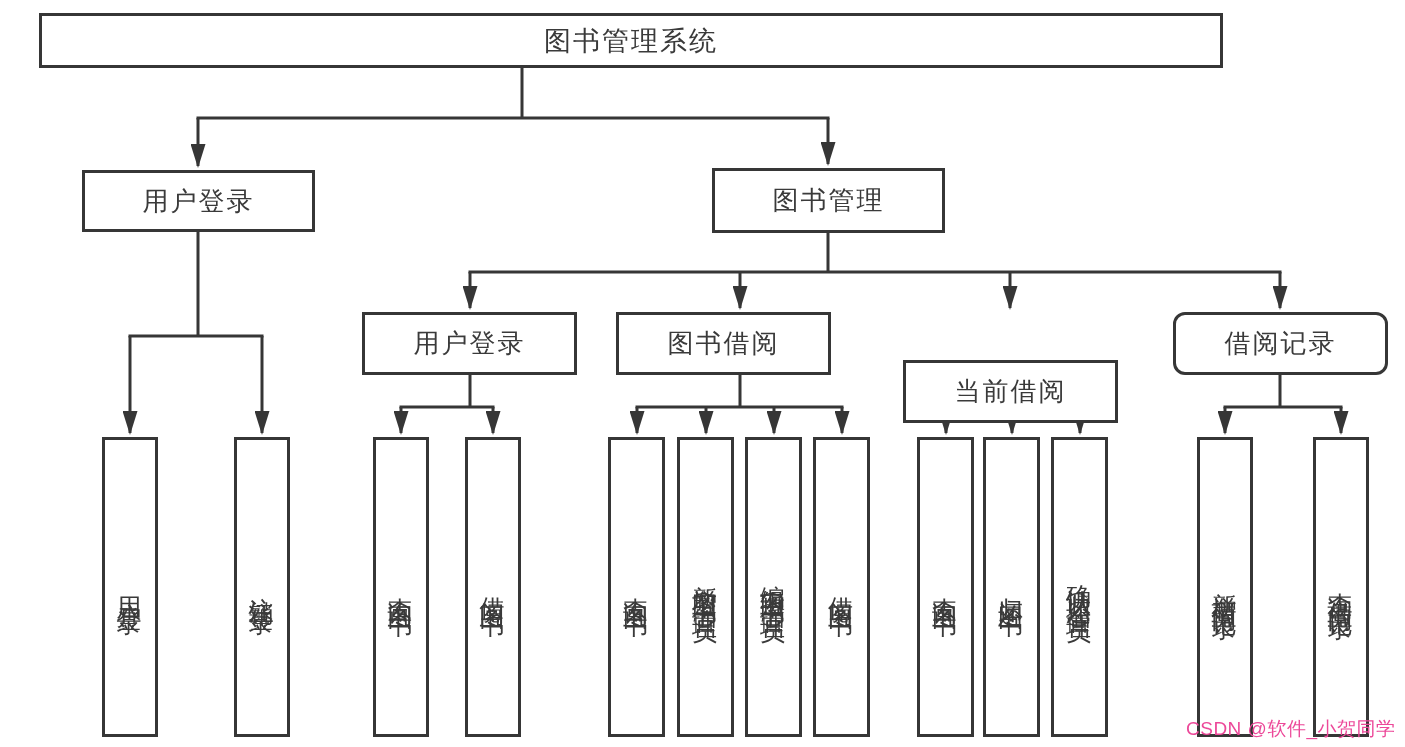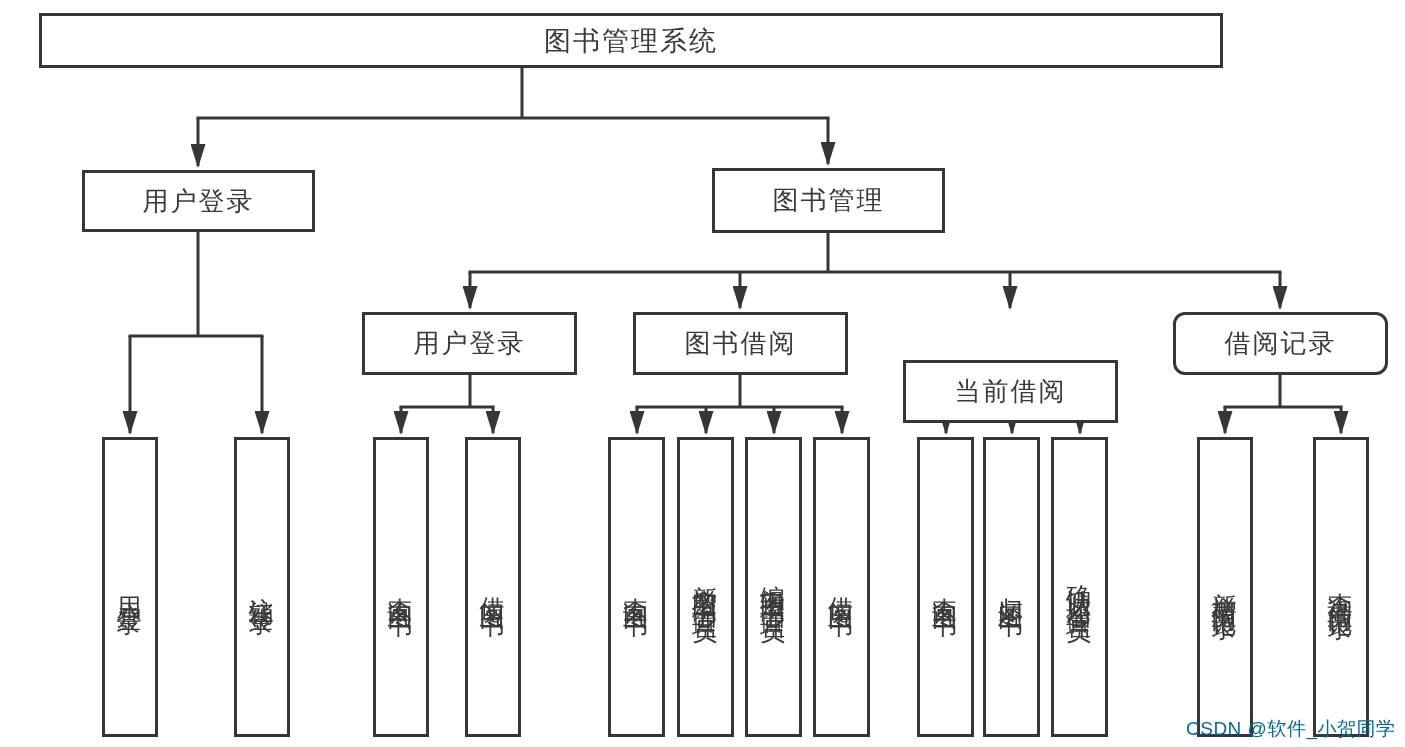--- a/index.html
+++ b/index.html
@@ -50,21 +50,21 @@
     letter-spacing: 5px;
   }
   .leaf.narrow { width: 56px; }
   .leaf.wide   { width: 57px; }
   .watermark {
     position: absolute;
     left: 1186px;
     top: 716px;
     font-size: 19px;
     letter-spacing: 0.5px;
-    color: #0369a1;
+    color: #ec4899;
     z-index: 3;
   }
 </style>
 </head>
 <body>
 
 <div class="stage">
 
   <svg class="connectors" width="1405" height="747" viewBox="0 0 1405 747">
     <defs>
@@ -101,21 +101,21 @@
     <path d="M1225,407 V433" fill="none" stroke="#363636" stroke-width="3" marker-end="url(#arw)"></path>
     <path d="M1341,407 V433" fill="none" stroke="#363636" stroke-width="3" marker-end="url(#arw)"></path>
   </svg>
 
   <div class="box h-box root-box">图书管理系统</div>
 
   <div class="box h-box" style="left:82px; top:170px; width:233px; height:62px;">用户登录</div>
   <div class="box h-box" style="left:712px; top:168px; width:233px; height:65px;">图书管理</div>
 
   <div class="box h-box" style="left:362px; top:312px; width:215px; height:63px;">用户登录</div>
-  <div class="box h-box" style="left:633px; top:312px; width:215px; height:63px;">图书借阅</div>
+  <div class="box h-box" style="left:616px; top:312px; width:215px; height:63px;">图书借阅</div>
   <div class="box h-box" style="left:903px; top:312px; width:215px; height:63px;margin-top:48px;">当前借阅</div>
   <div class="box h-box" style="left:1173px; top:312px; width:215px; height:63px;border-radius:12px;">借阅记录</div>
 
   <div class="box leaf narrow" style="left:102px;">用户登录</div>
   <div class="box leaf narrow" style="left:234px;">注销登录</div>
 
   <div class="box leaf narrow" style="left:373px;">查询图书</div>
   <div class="box leaf narrow" style="left:465px;">借阅图书</div>
 
   <div class="box leaf wide" style="left:608px;">查询图书</div>

